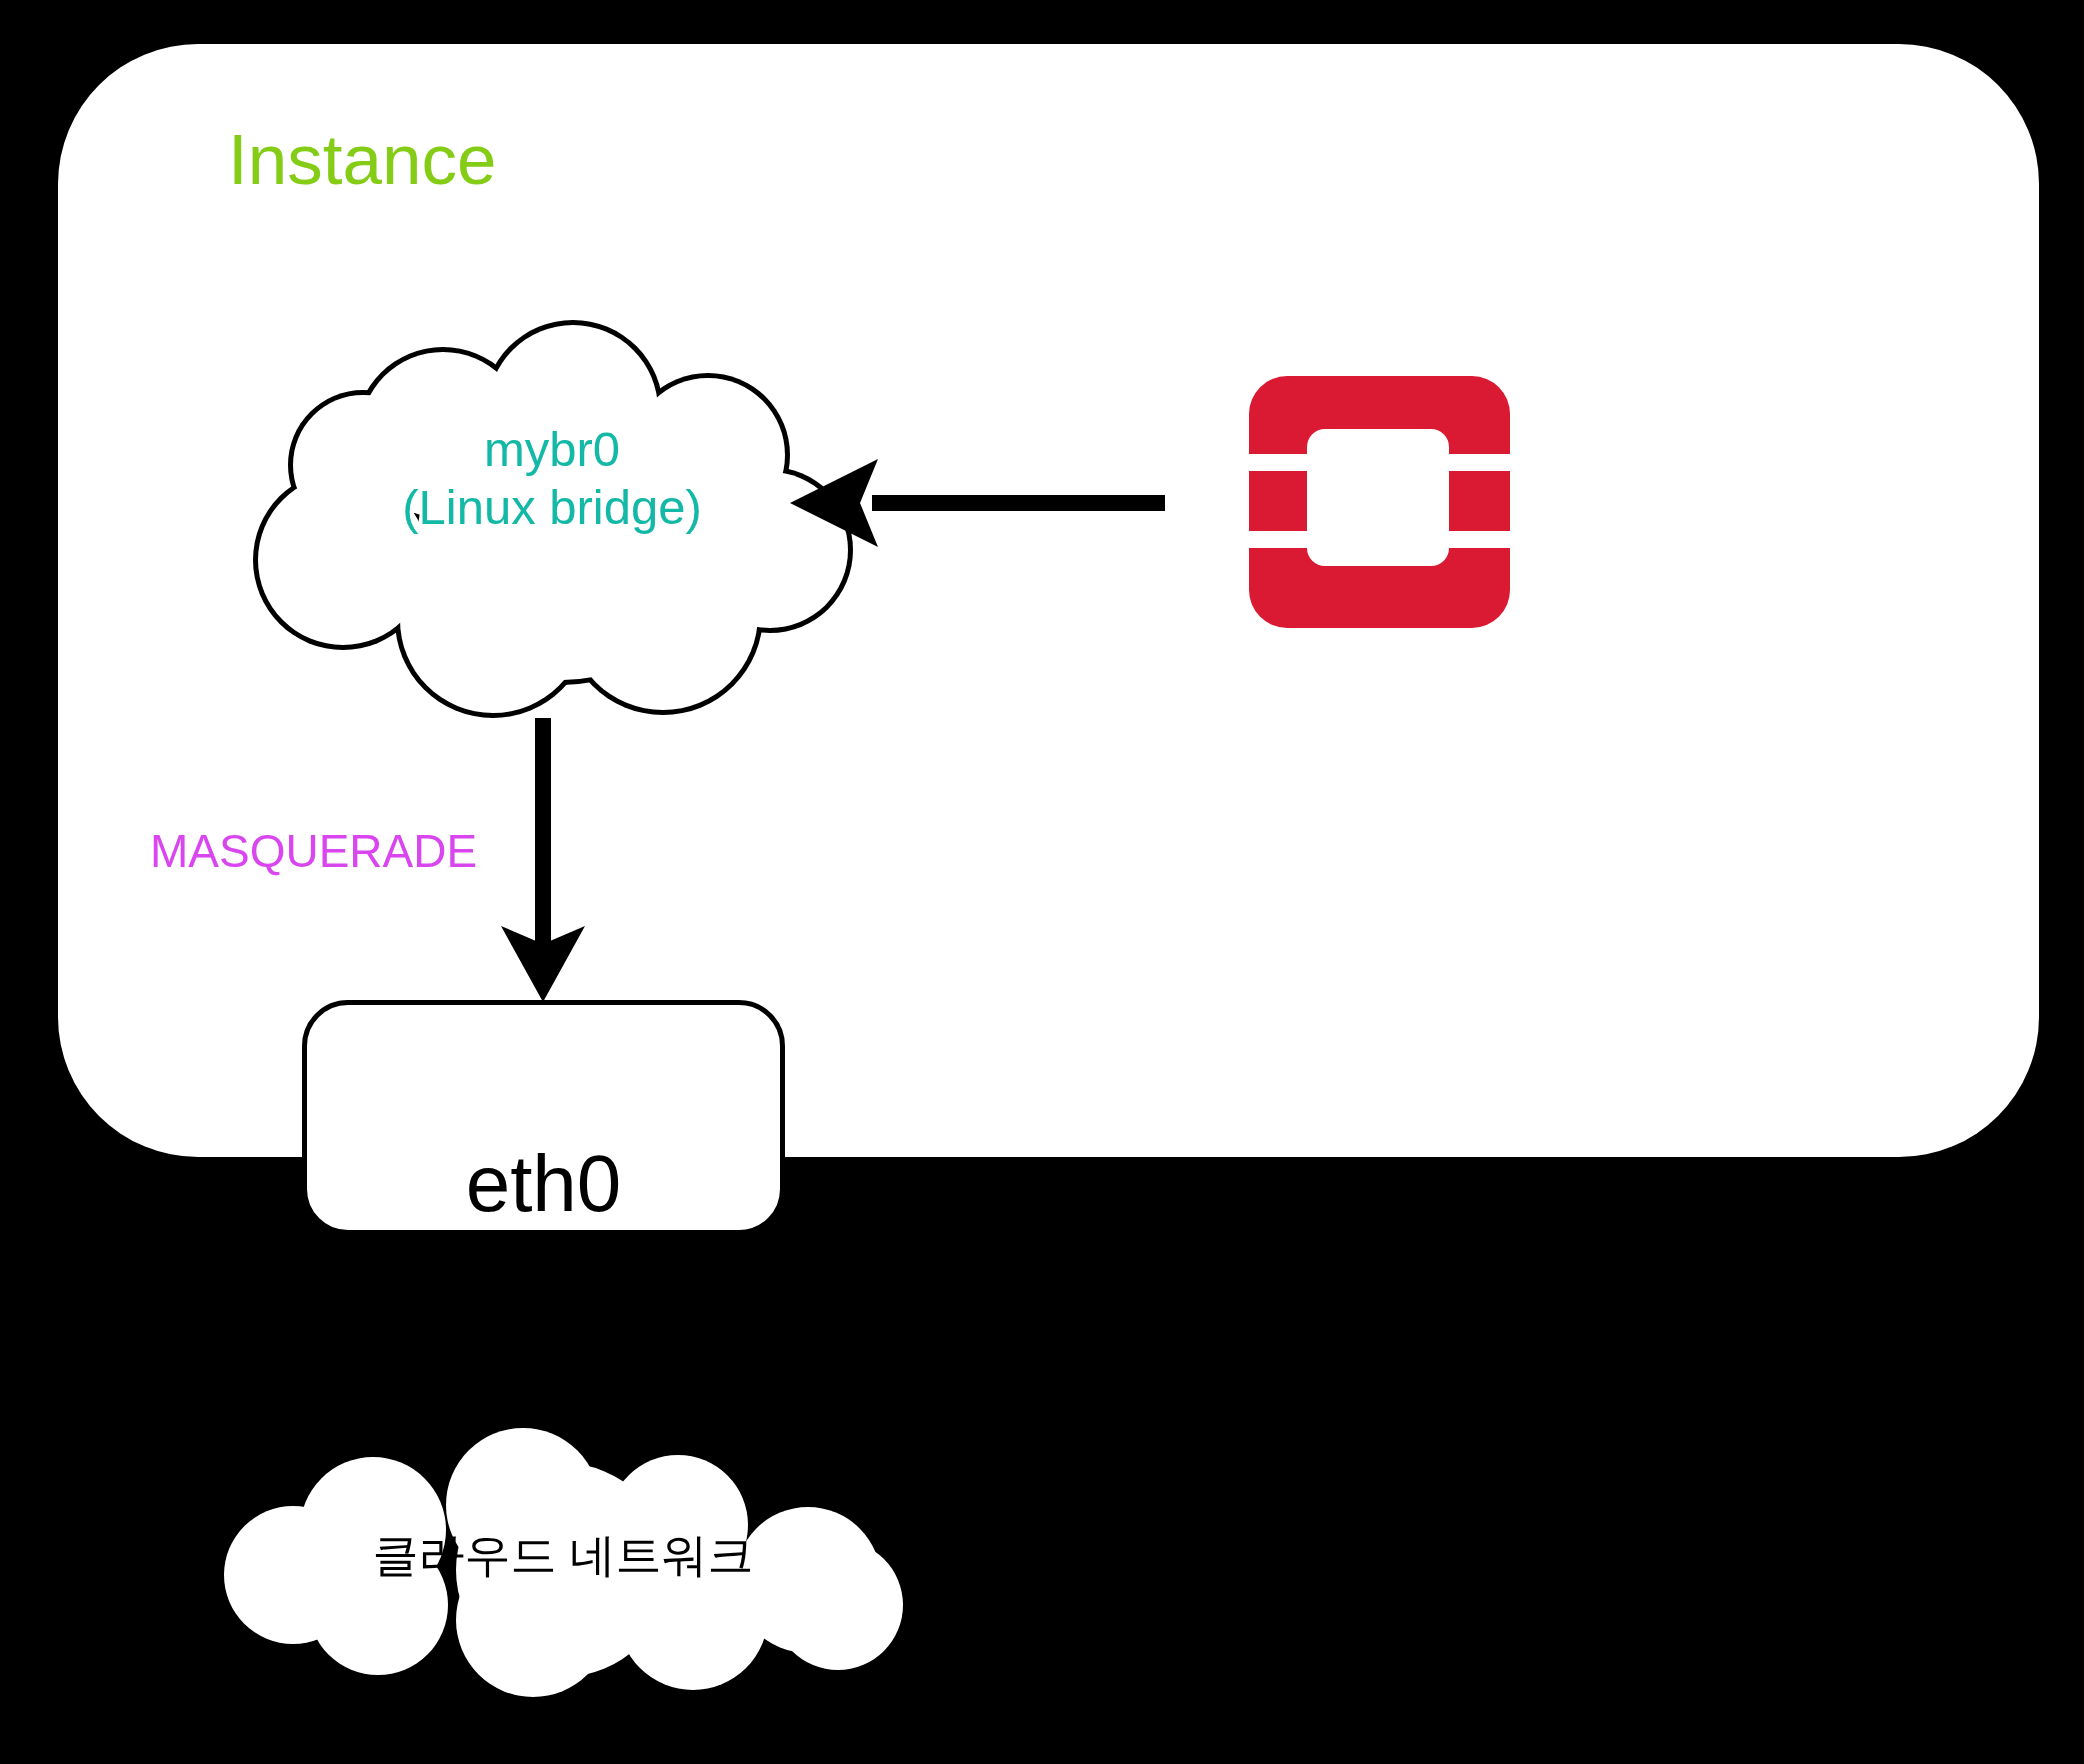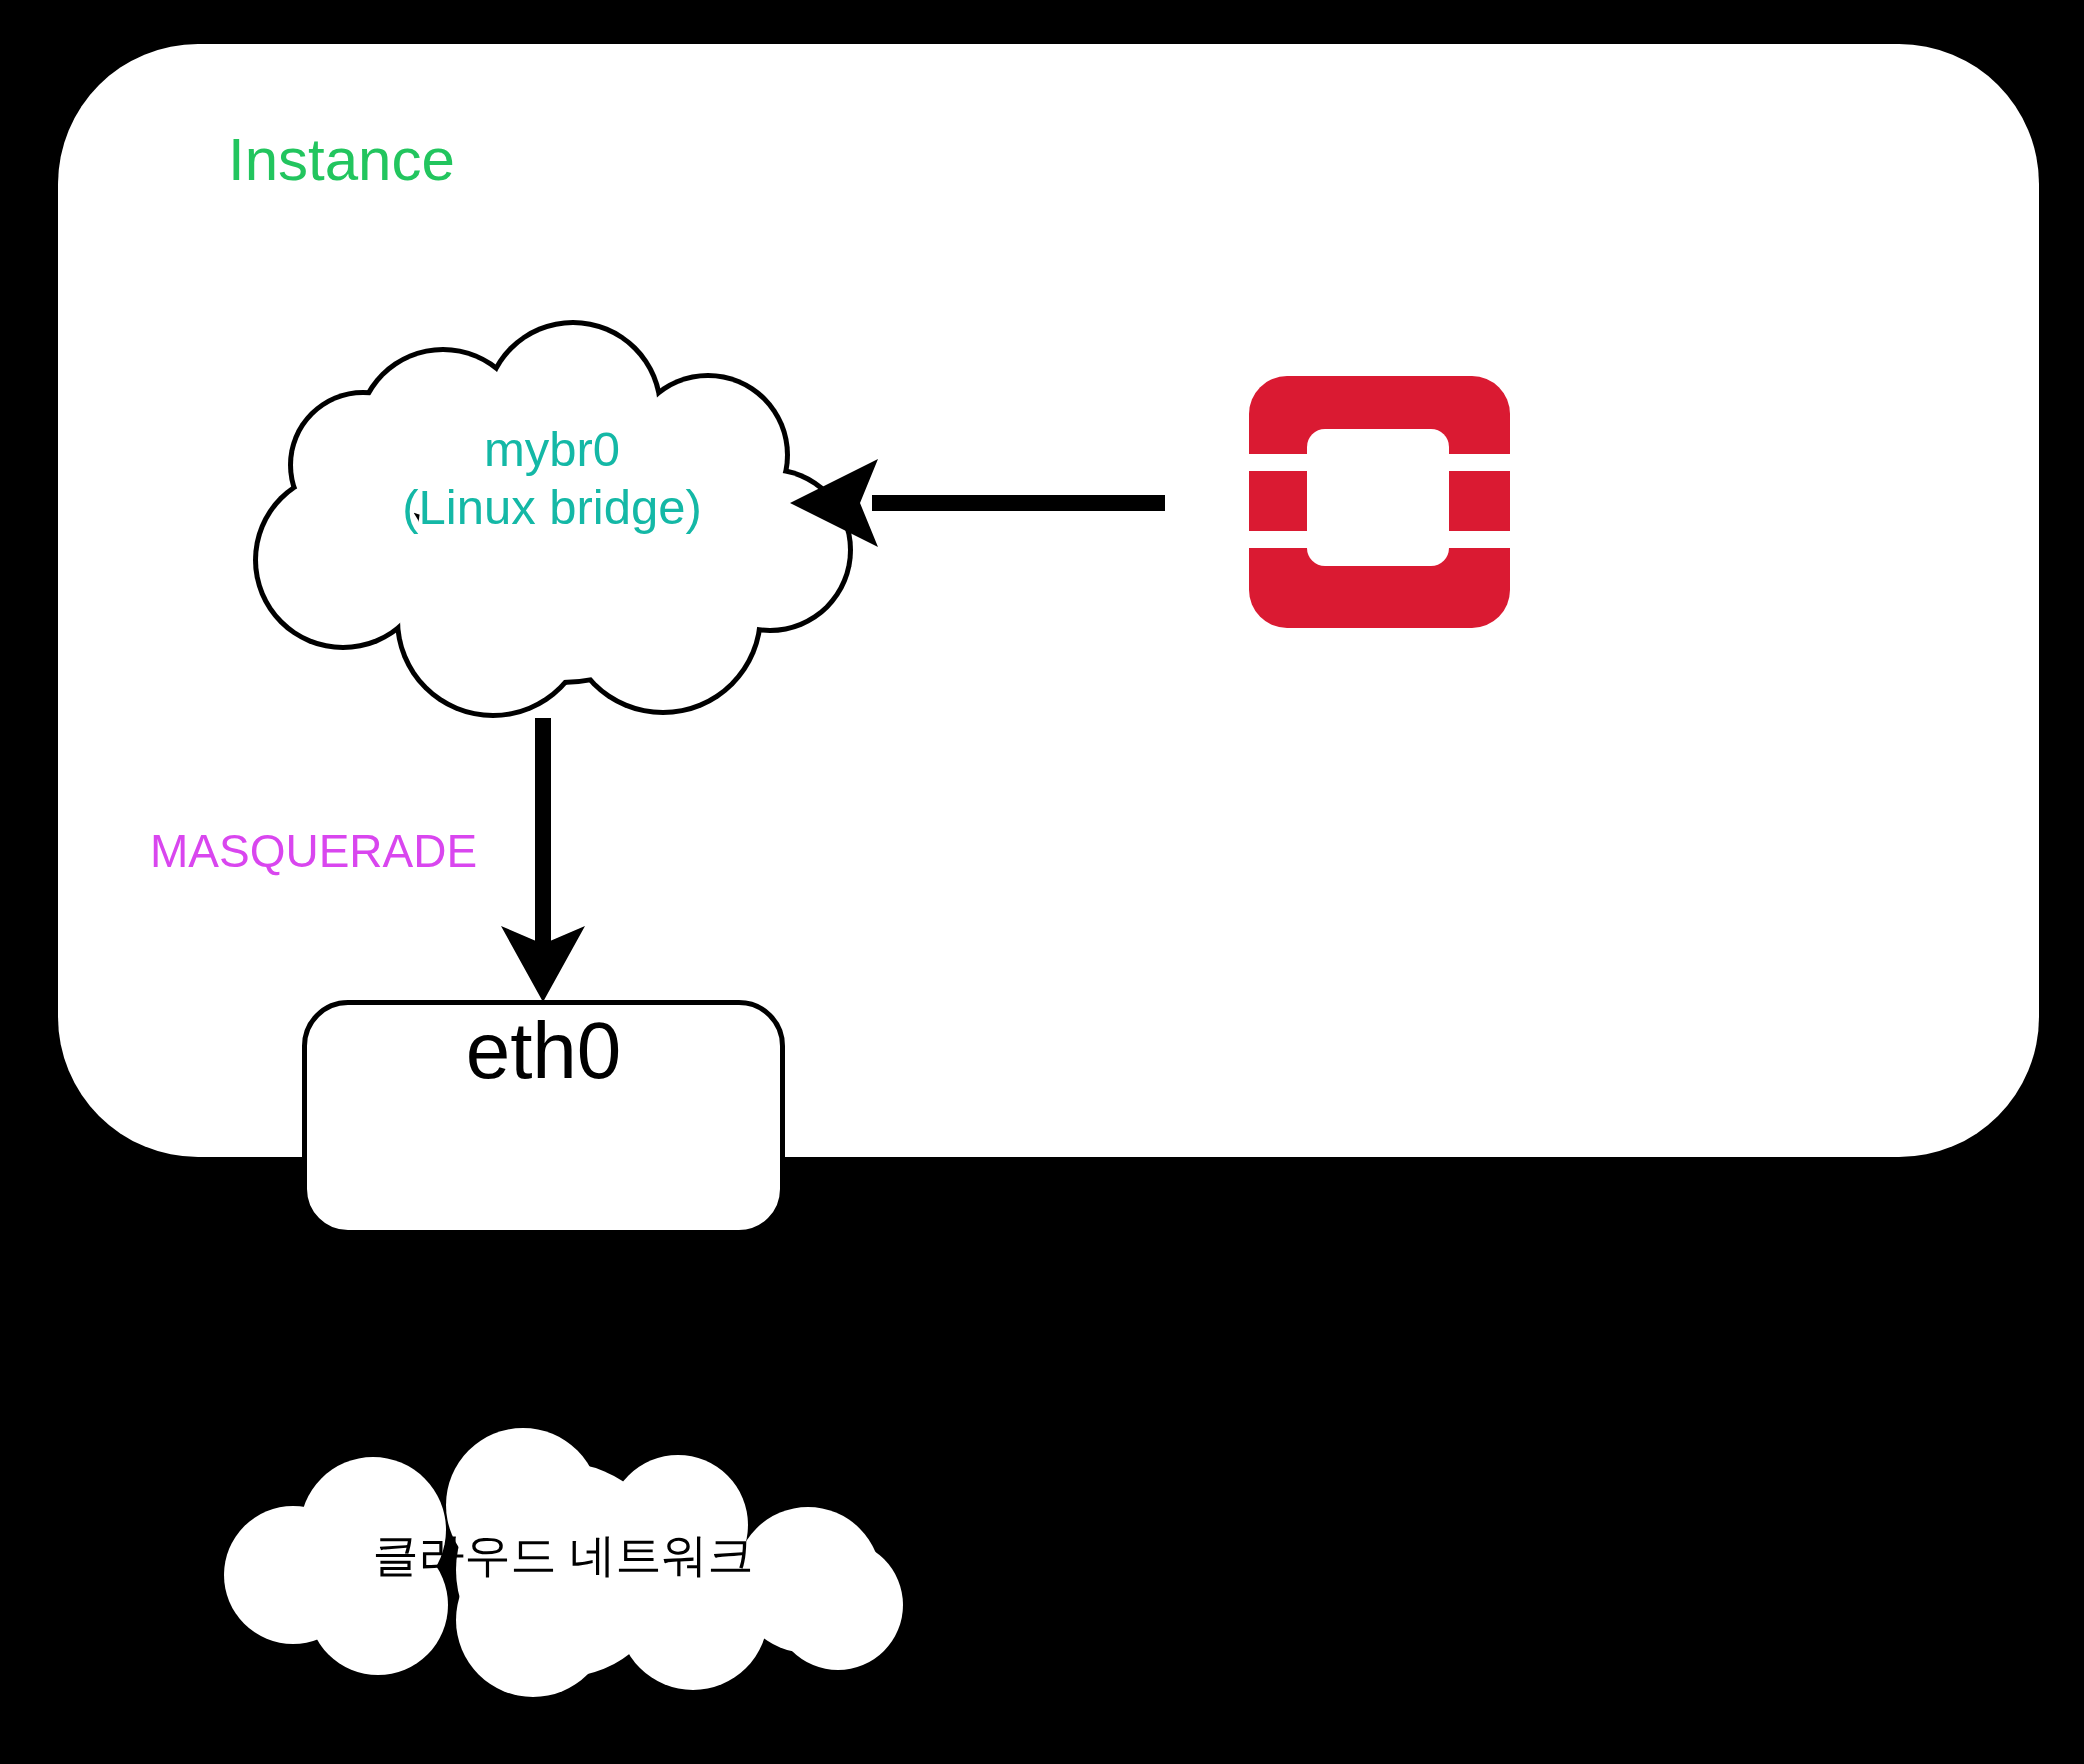--- a/index.html
+++ b/index.html
@@ -22,24 +22,24 @@
     top: 44px;
     width: 1981px;
     height: 1113px;
     background: #ffffff;
     border-radius: 140px;
   }
   .instance-title {
     position: absolute;
     left: 228px;
     top: 118px;
-    font-size: 60px;
+    font-size: 71px;
     line-height: 84px;
     font-weight: 400;
-    color: #22c55e;
+    color: #84cc16;
     white-space: nowrap;
   }
   .cloud-svg {
     position: absolute;
   }
   .cloud-svg.top-cloud {
     left: 243px;
     top: 315px;
     width: 615px;
     height: 412px;
@@ -83,21 +83,21 @@
     position: absolute;
     left: 302px;
     top: 1000px;
     width: 483px;
     height: 235px;
     background: #ffffff;
     border: 5px solid #000000;
     border-radius: 46px;
     box-sizing: border-box;
     display: flex;
-    align-items: flex-start;
+    align-items: flex-end;
     justify-content: center;
   }
   .eth0-label {
     font-size: 80px;
     color: #000000;
   }
   
   .os-logo {
     position: absolute;
     left: 1249px;

